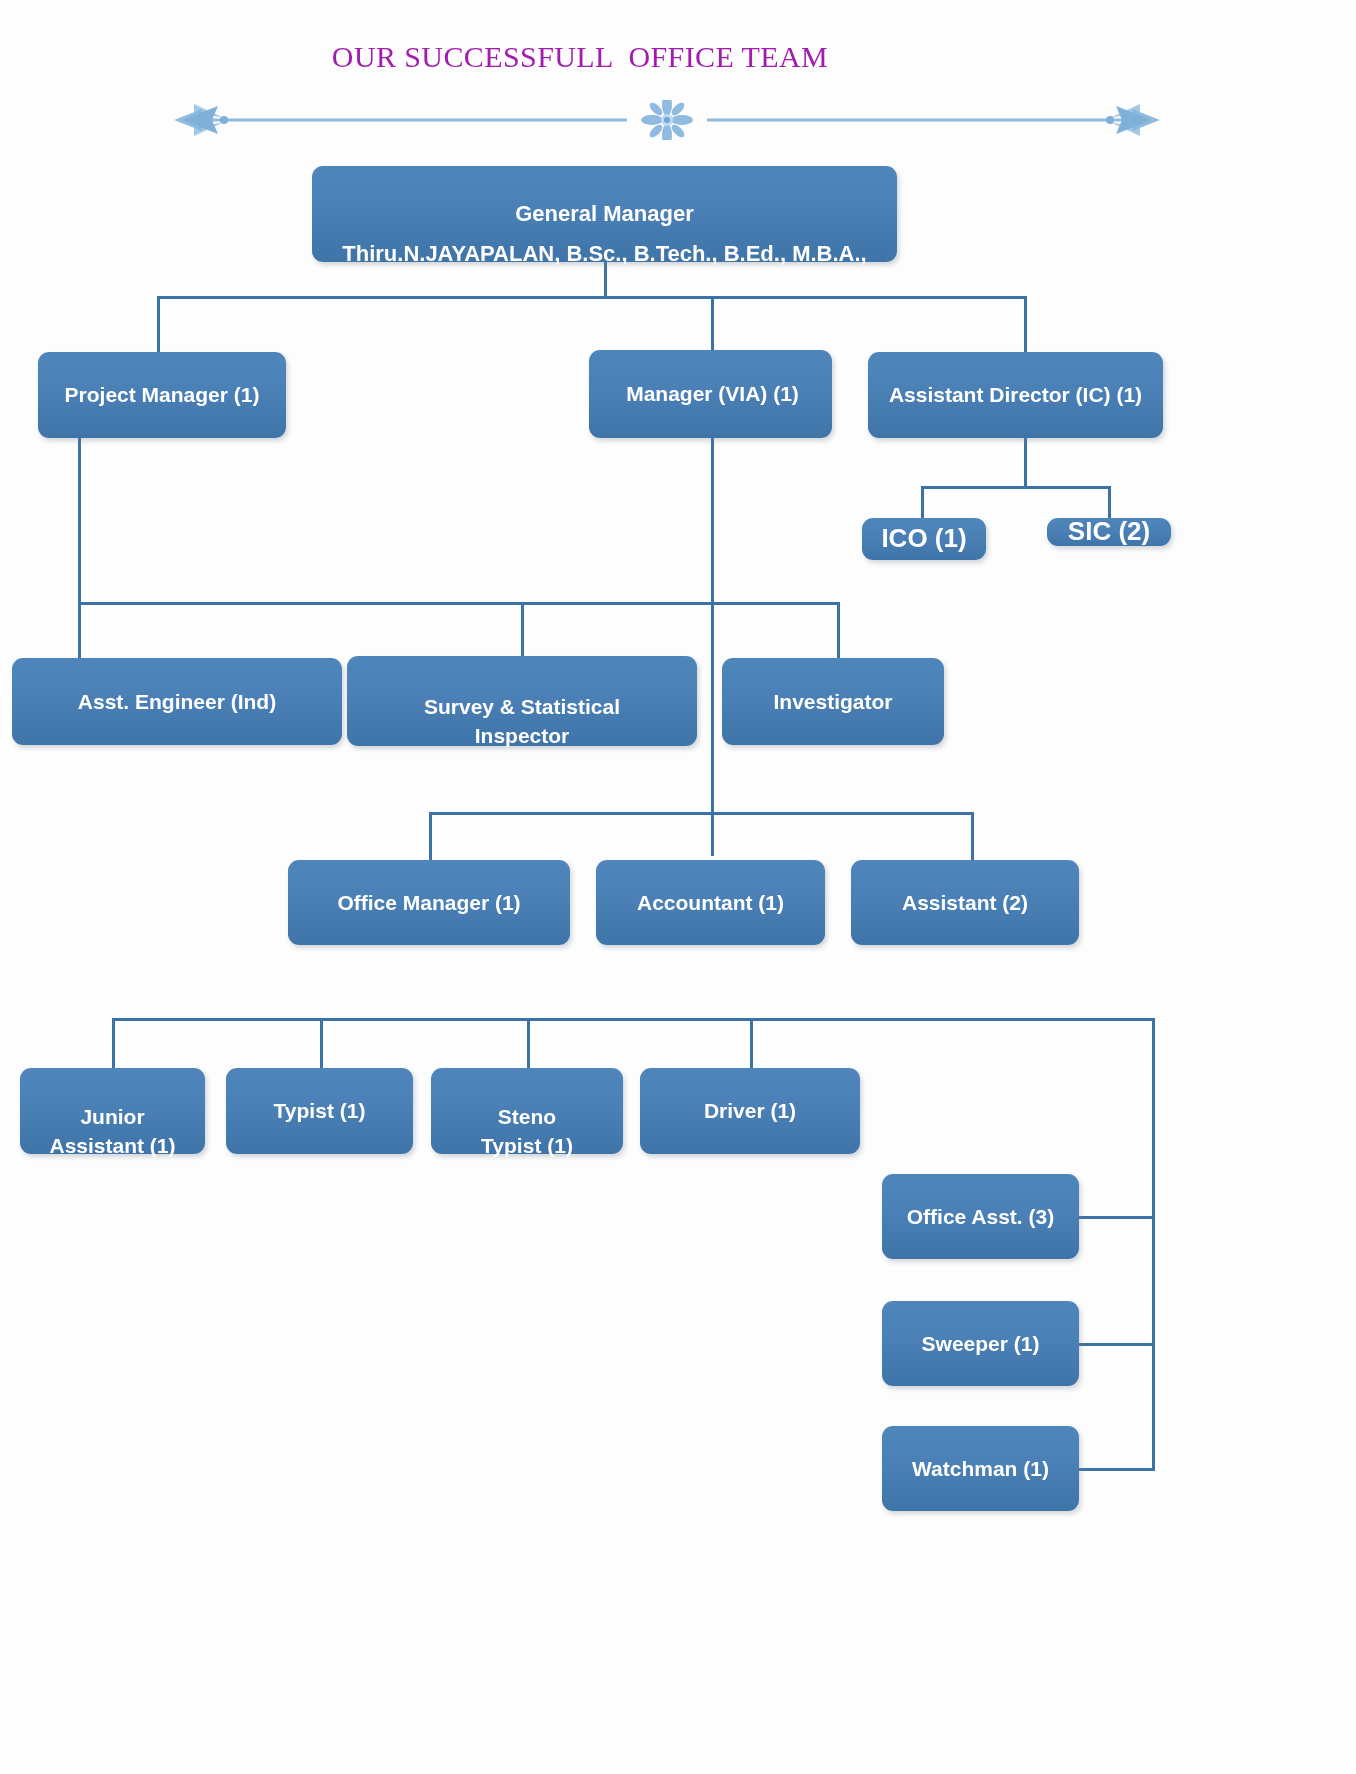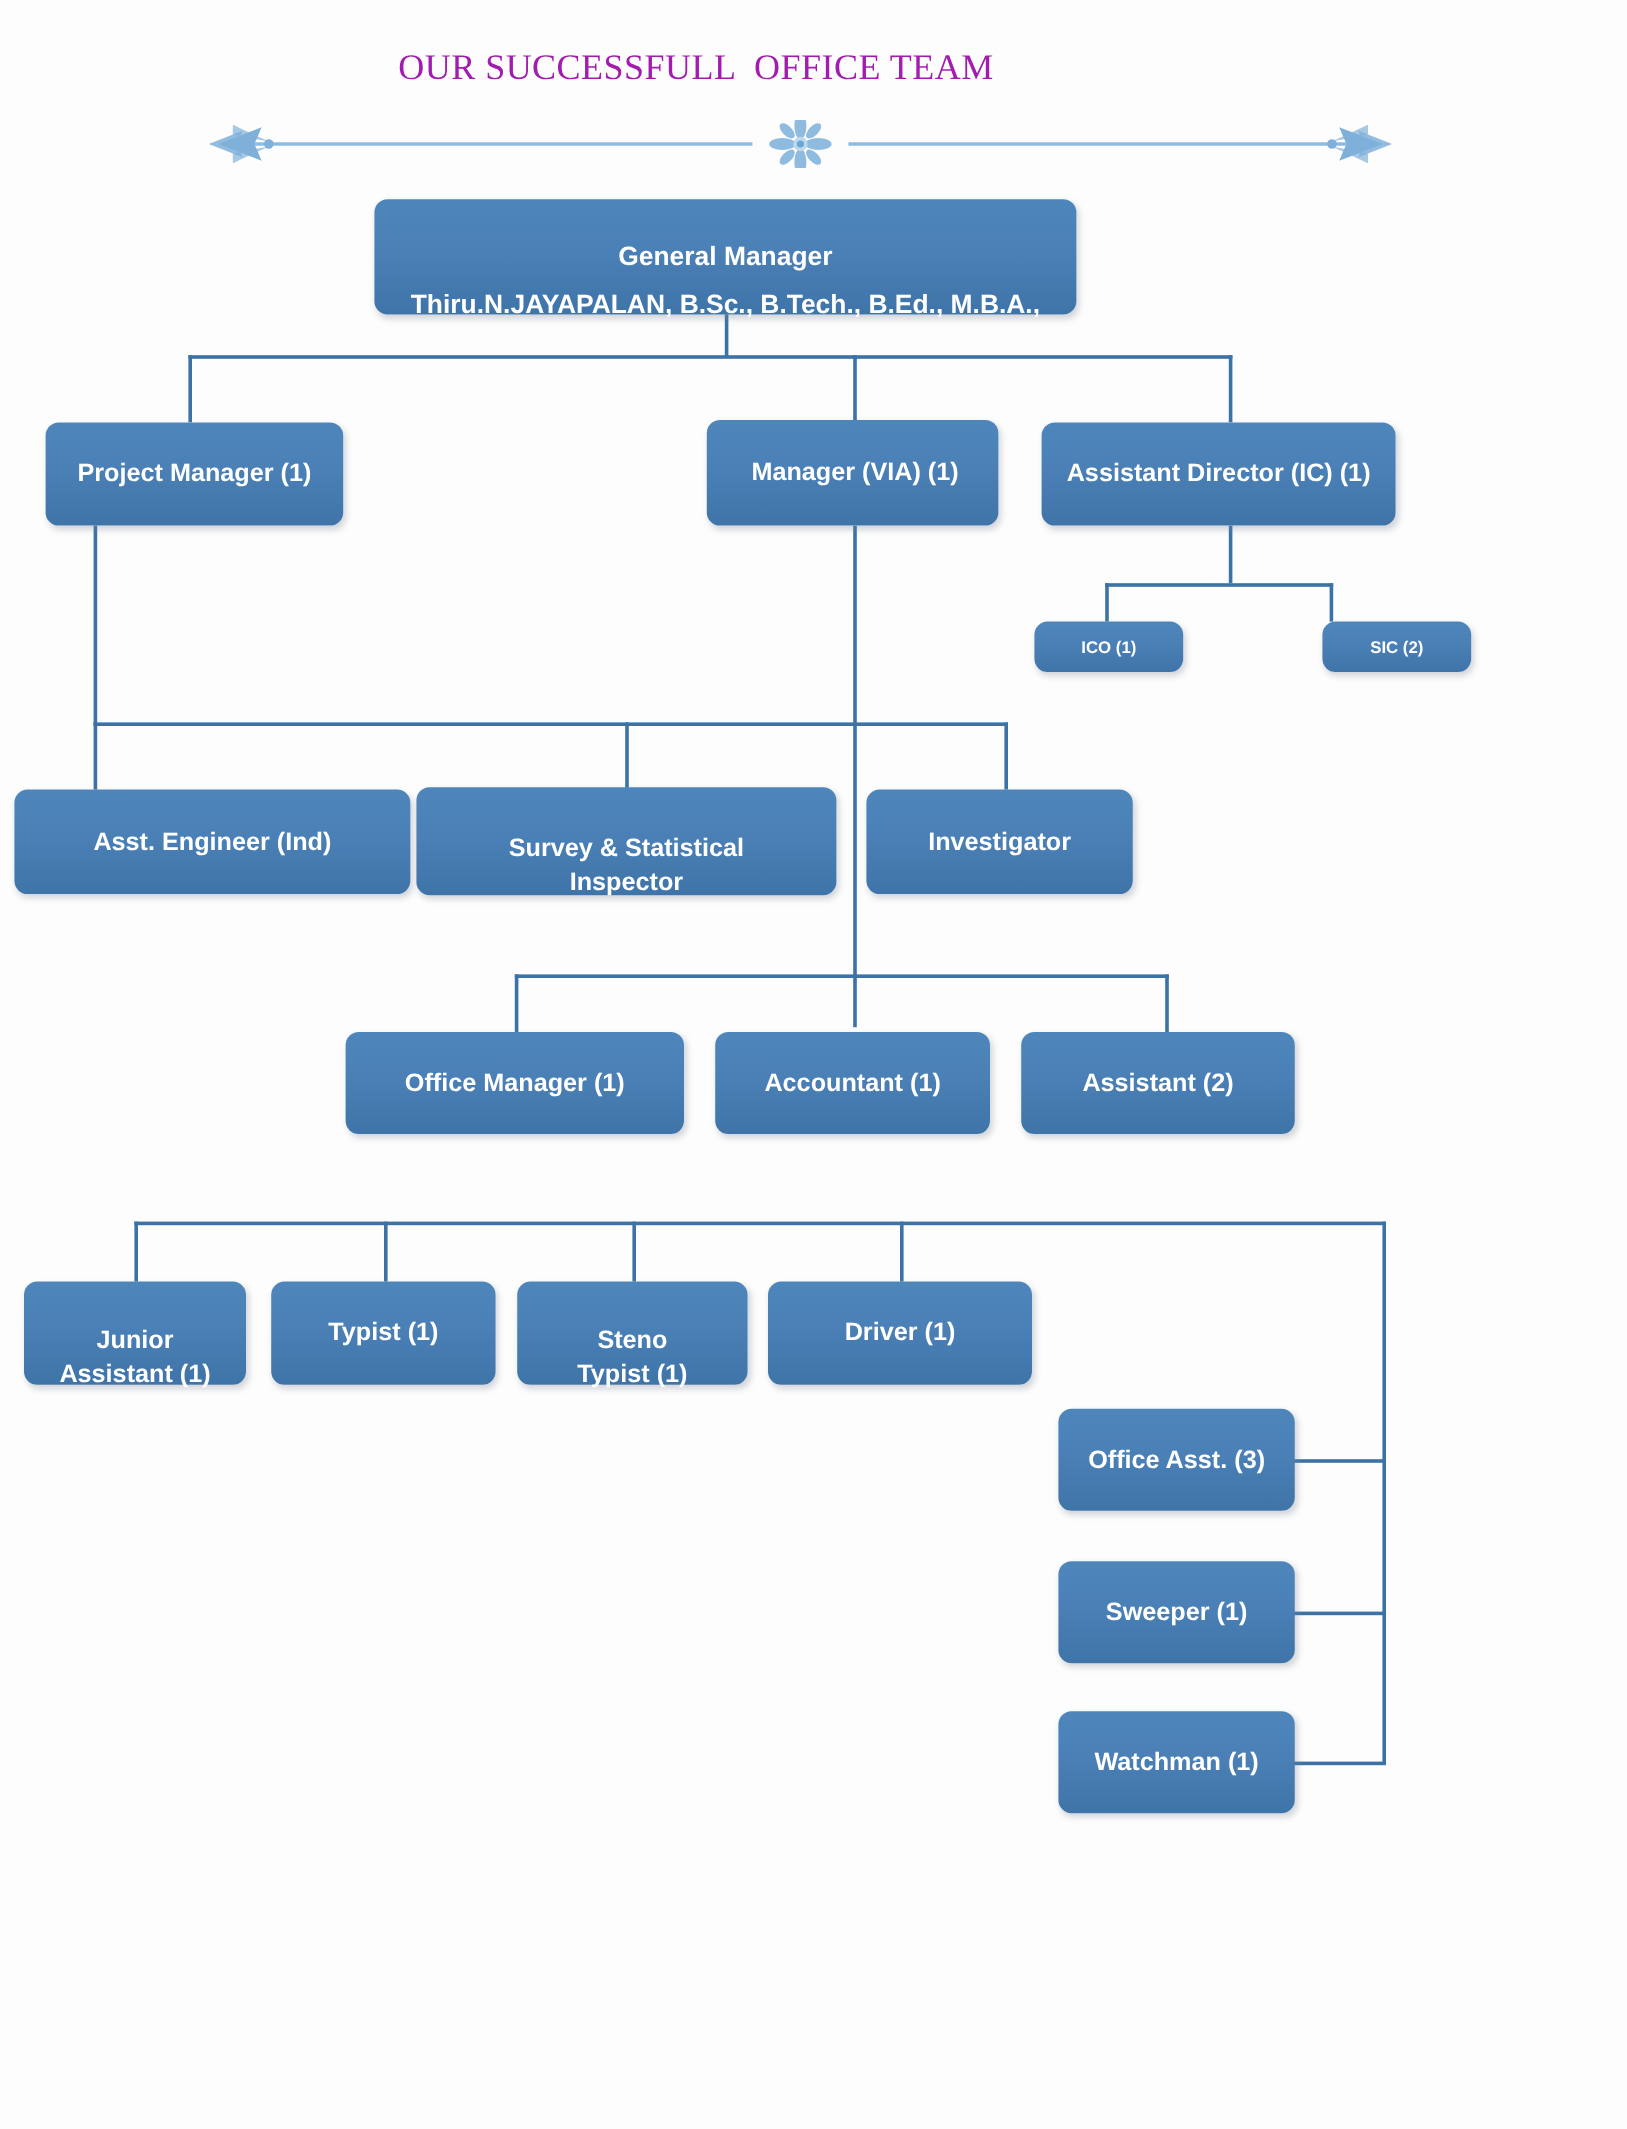--- a/index.html
+++ b/index.html
@@ -36,21 +36,21 @@
     align-items:center;
     justify-content:center;
     text-align:center;
     line-height:1.30;
     padding:4px 8px;
     z-index:3;
   }
   .node span{display:block;width:100%;}
   .f22{font-size:22px;}
   .f21{font-size:21px;}
-  .f20{font-size:14px;}
+  .f20{font-size:26px;}
 
   .gm-inner{display:flex;flex-direction:column;gap:11px;width:100%;margin-top:40px;}
 
   
   .ln{position:absolute;background:#3c72a6;z-index:1;}
   .vl{width:3px;}
   .hl{height:3px;}
 </style>
 </head>
 <body>
@@ -144,21 +144,21 @@
     <span>Manager (VIA) (1)</span>
   </div>
 
   <div class="node f21" style="left:868px;top:352px;width:295px;height:86px;">
     <span>Assistant Director (IC) (1)</span>
   </div>
 
   <div class="node f20" style="left:862px;top:518px;width:124px;height:42px;">
     <span>ICO (1)</span>
   </div>
-  <div class="node f20" style="left:1102px;top:518px;width:124px;height:42px;">
+  <div class="node f20" style="left:1047px;top:518px;width:124px;height:28px;">
     <span>SIC (2)</span>
   </div>
 
   <div class="node f21" style="left:12px;top:658px;width:330px;height:87px;">
     <span>Asst. Engineer (Ind)</span>
   </div>
 
   <div class="node f21" style="left:722px;top:658px;width:222px;height:87px;">
     <span>Investigator</span>
   </div>

